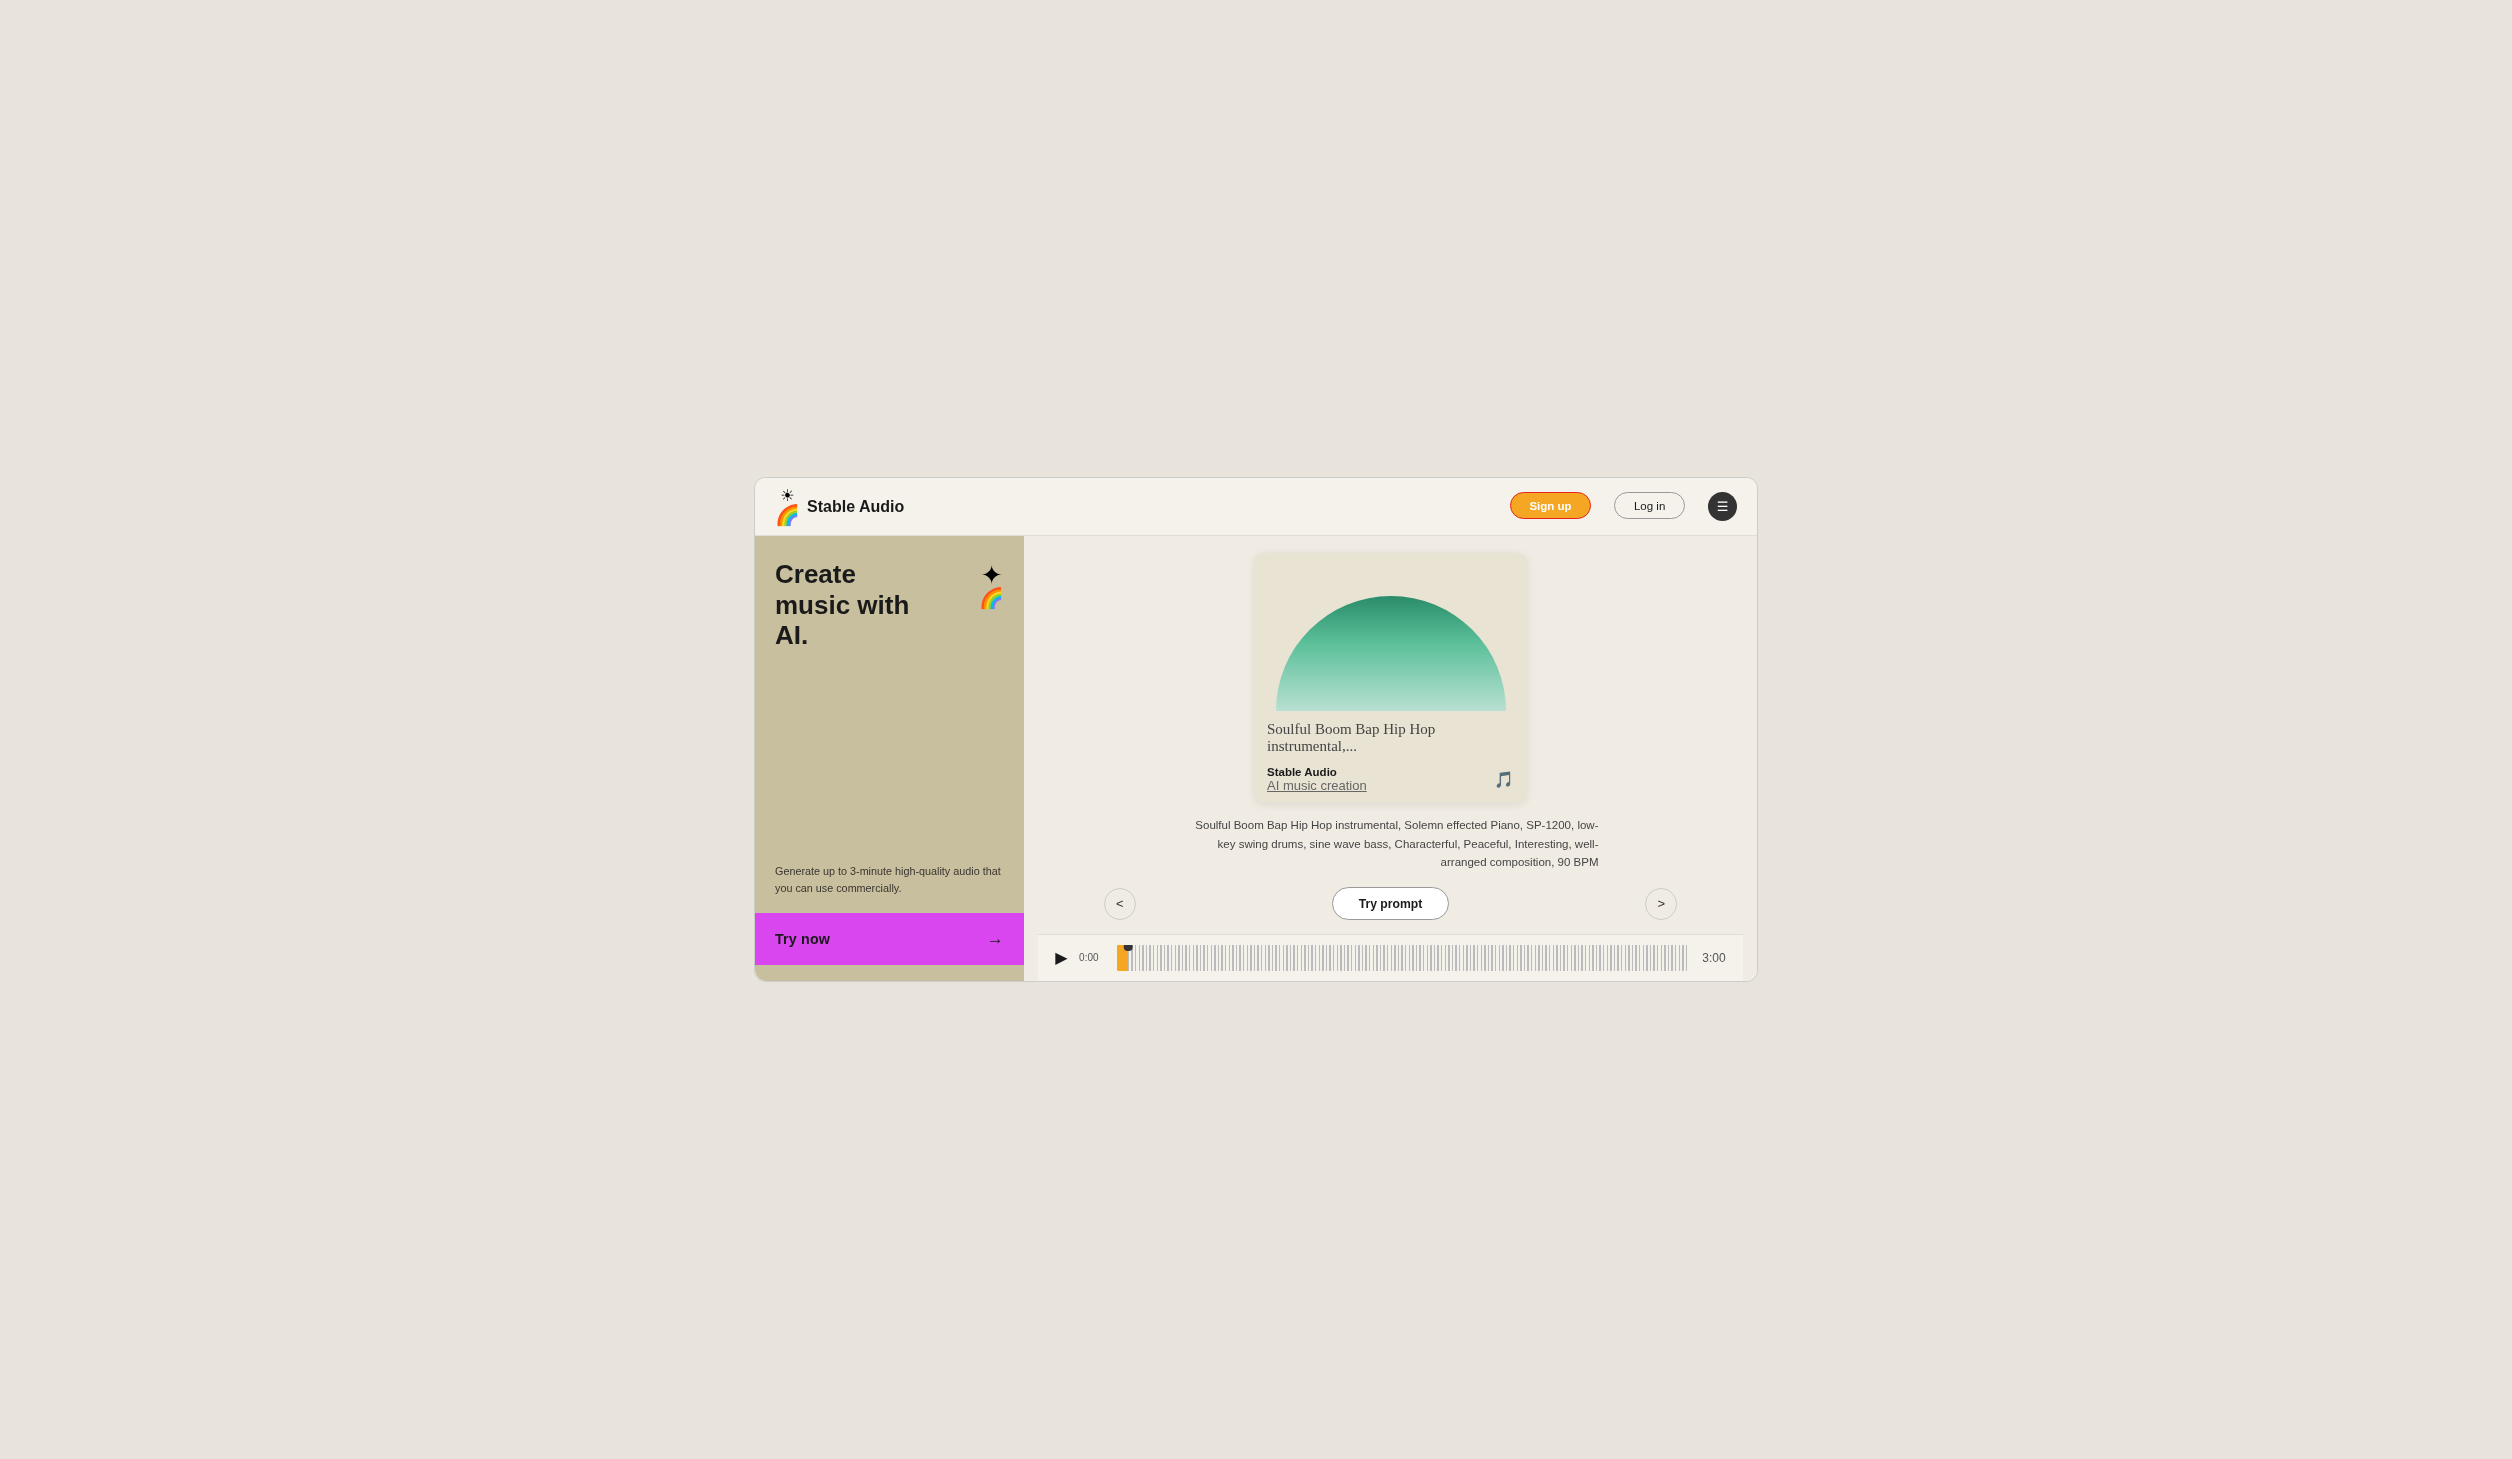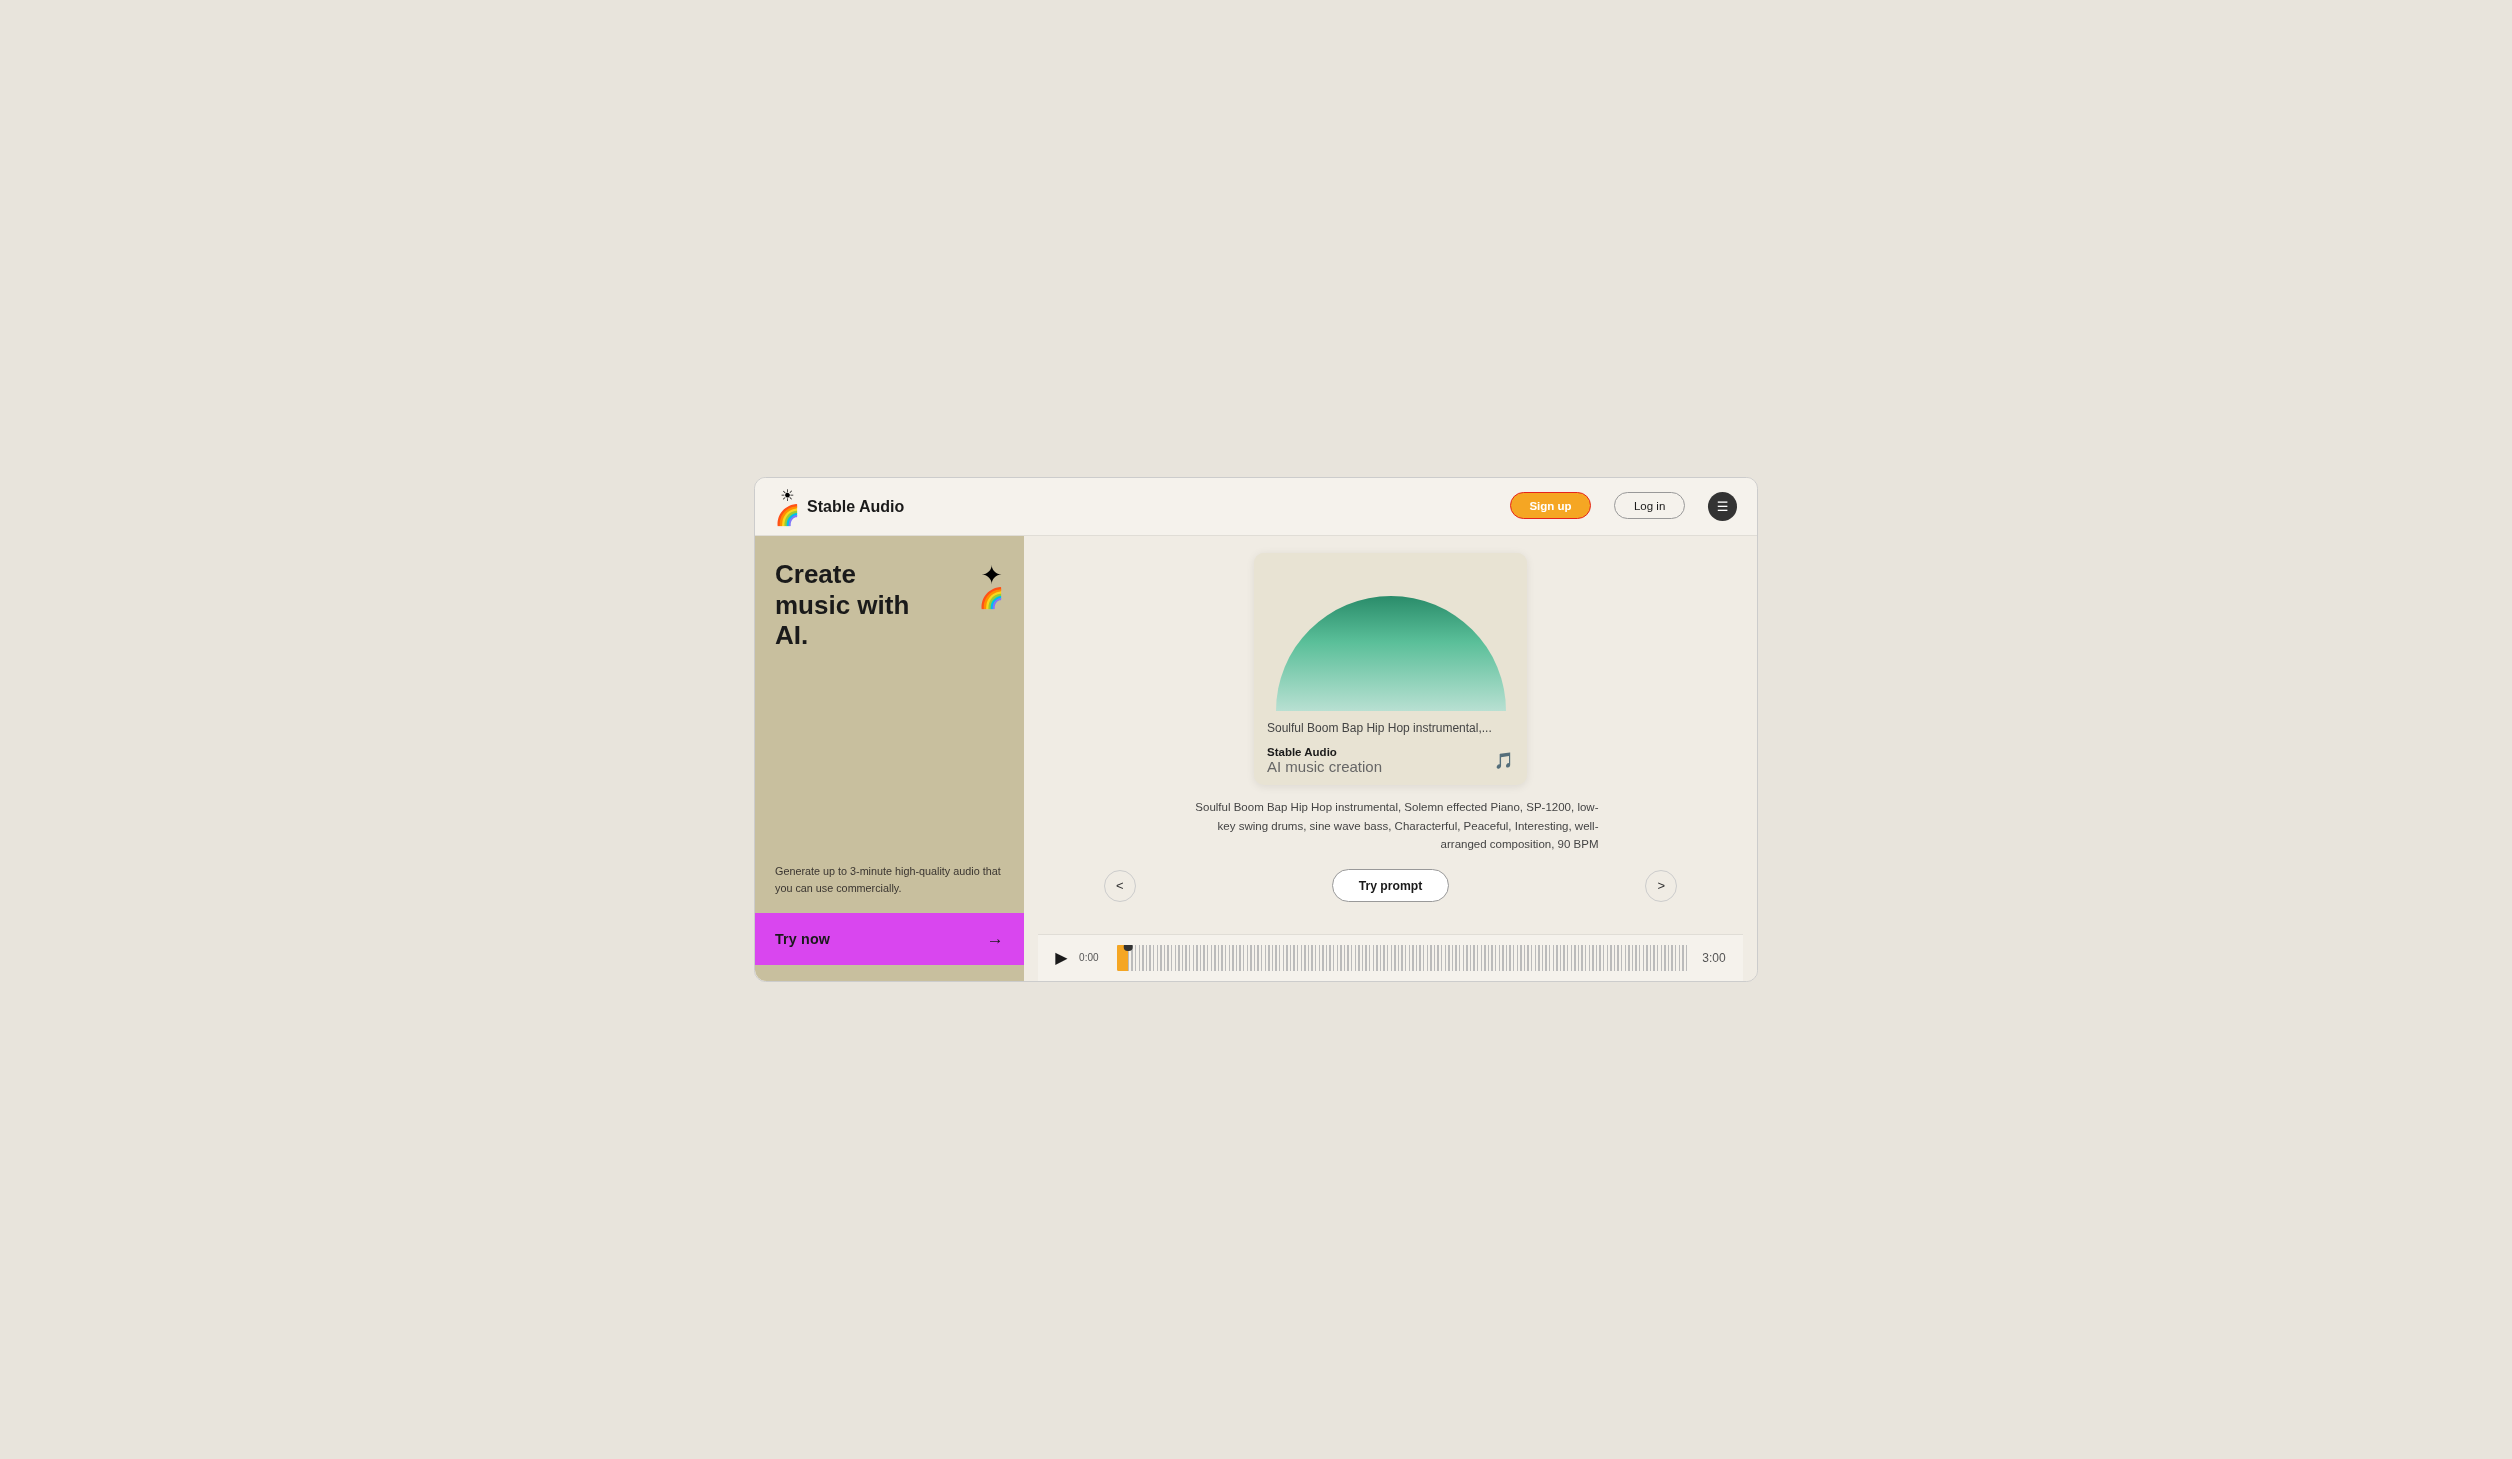--- a/index.html
+++ b/index.html
@@ -192,40 +192,42 @@
       width: 230px;
       height: 115px;
       border-radius: 115px 115px 0 0;
       background: linear-gradient(180deg, #2a8c6a 0%, #5abf99 40%, #b8e0d2 100%);
       position: absolute;
       bottom: 0;
       left: 50%;
       transform: translateX(-50%);
     }
     .card-subtitle {
-      font-size: 12px;
+      font-size: 15px;
       color: #444;
       padding: 10px 13px 4.3px 13px;
       font-weight: 400;
+      font-family: Liberation Serif, serif;
     }
     .card-footer {
       display: flex;
       align-items: center;
       justify-content: space-between;
       padding: 7.2px 13px 10px 13px;
     }
     .card-brand {
       font-size: 11.5px;
       font-weight: 800;
       color: #1a1a1a;
     }
     .card-brand-sub {
-      font-size: 15px;
+      font-size: 13px;
       color: #666;
       font-weight: 400;
+      text-decoration: underline;
     }
     .card-logo-small {
       font-size: 16px;
       color: #333;
     }
 
     .prompt-text {
       font-size: 11.5px;
       color: #444;
       text-align: right;

